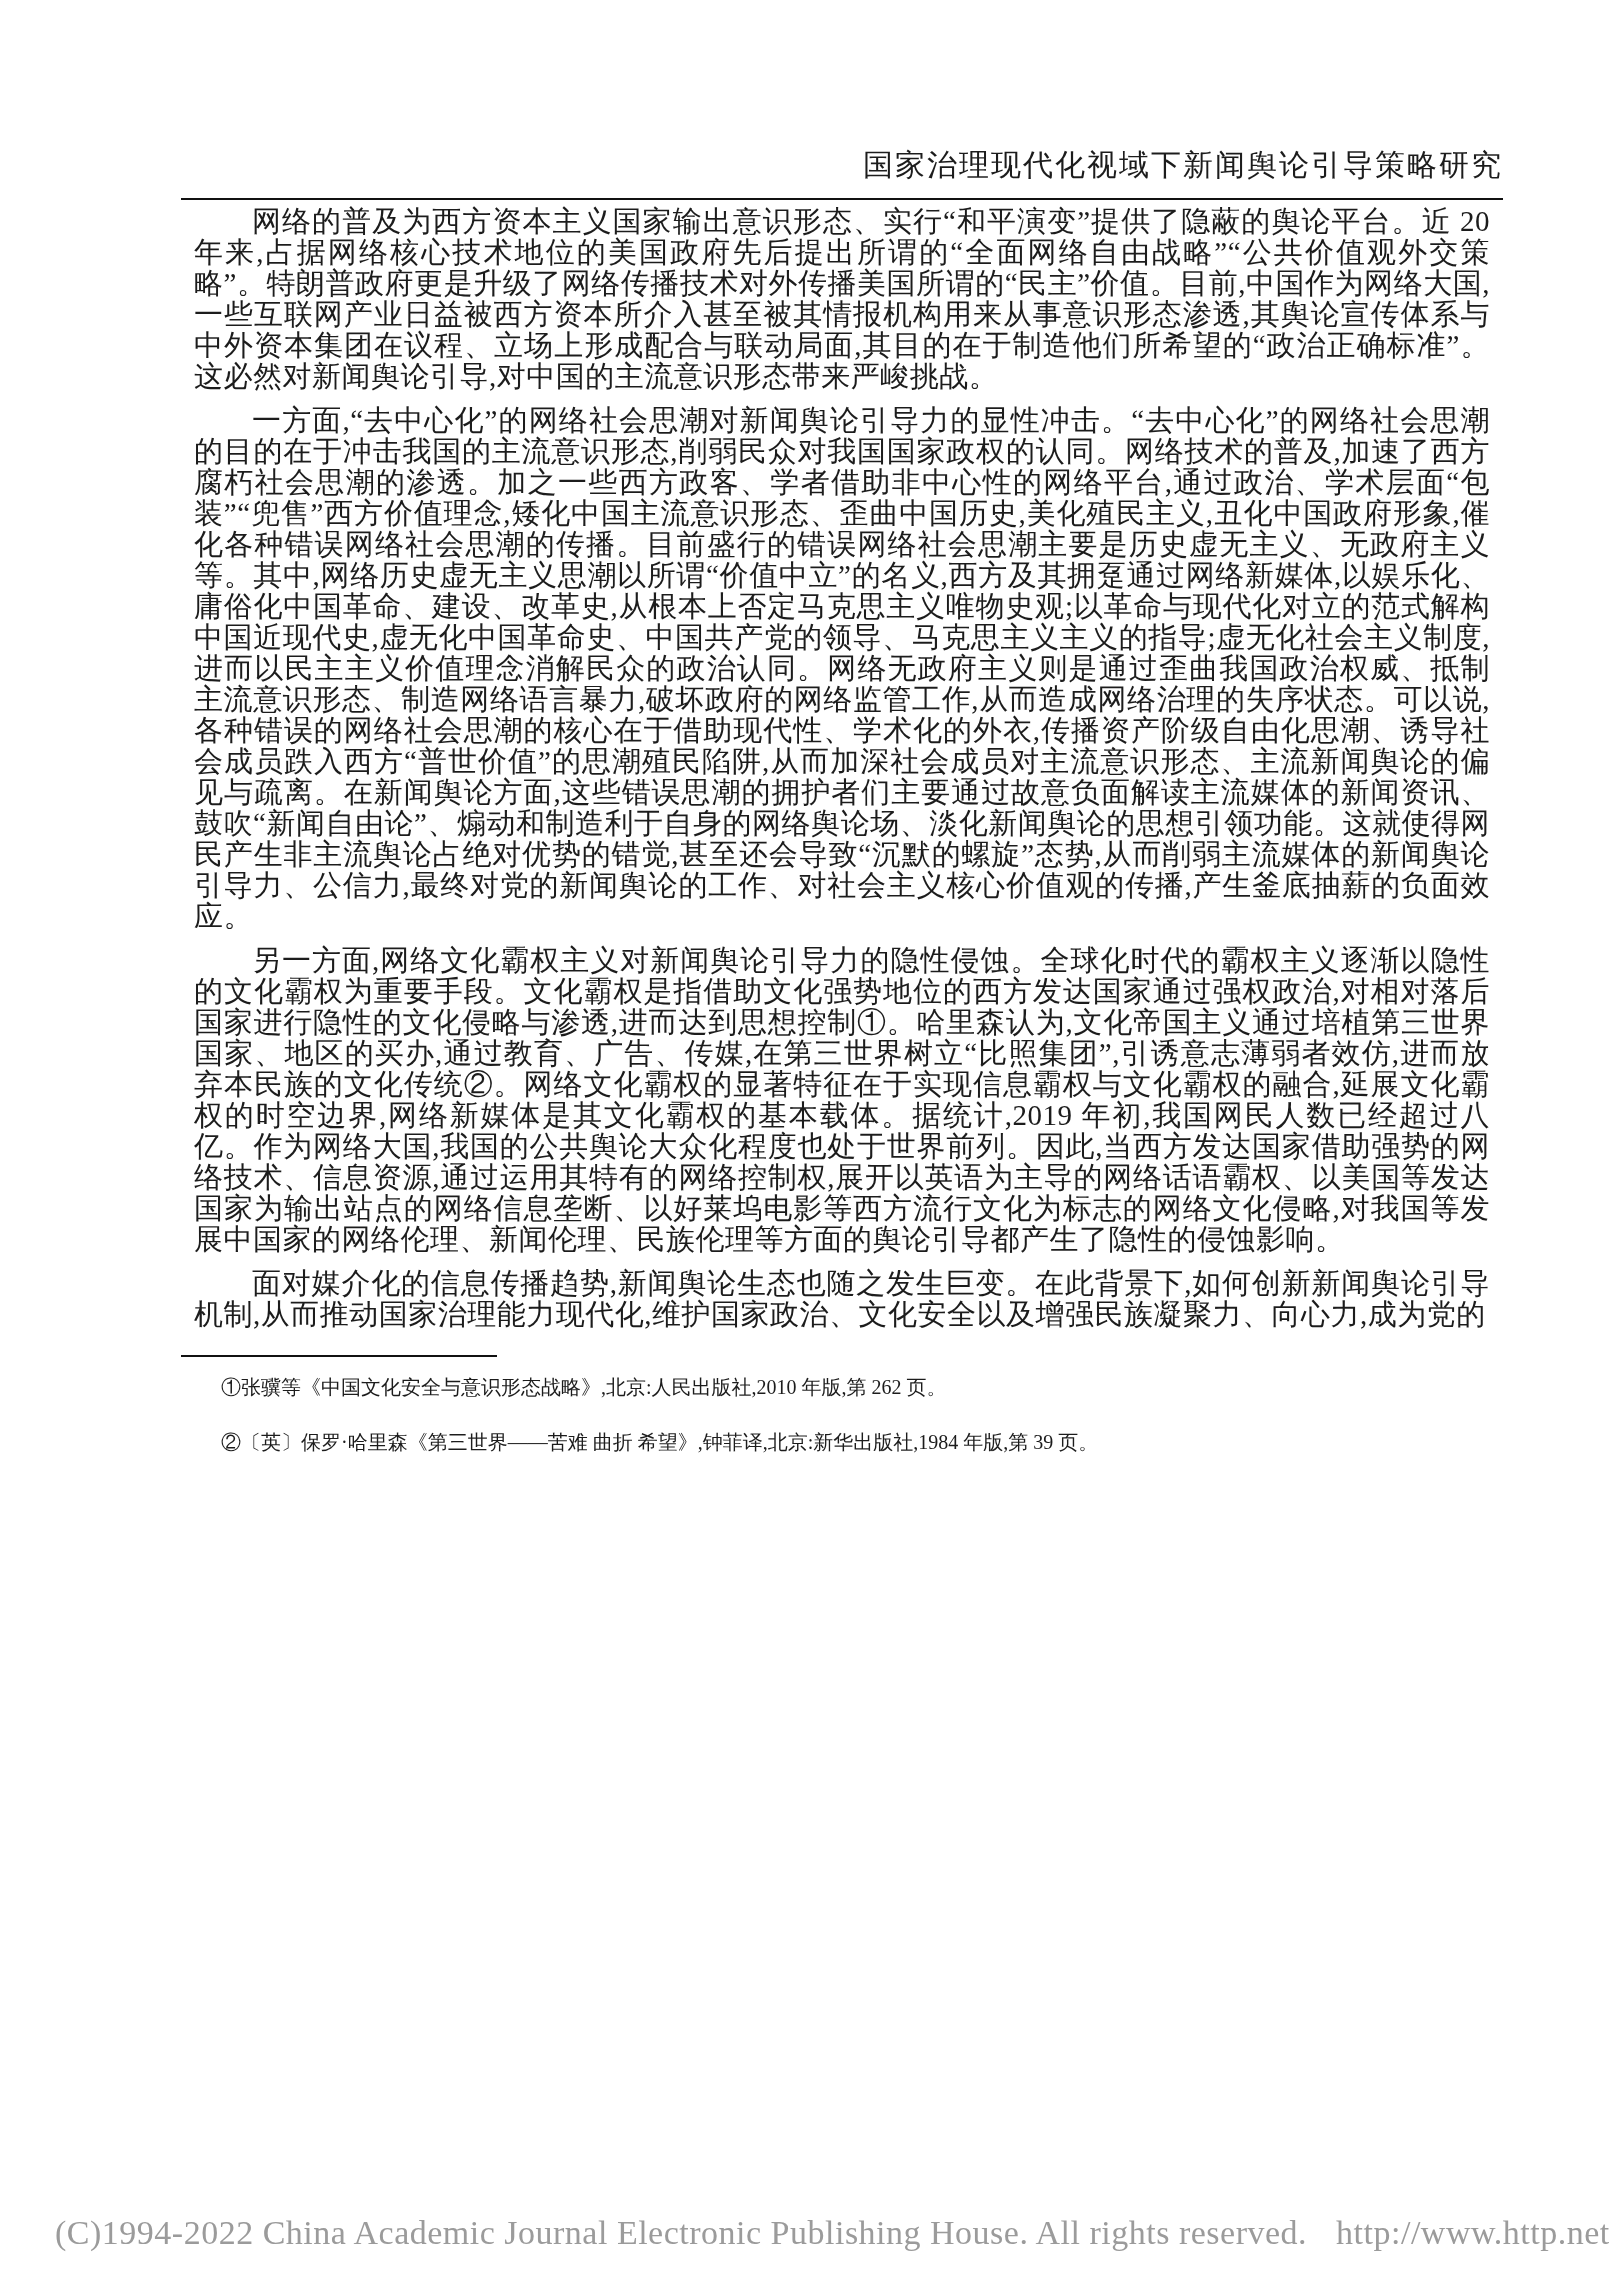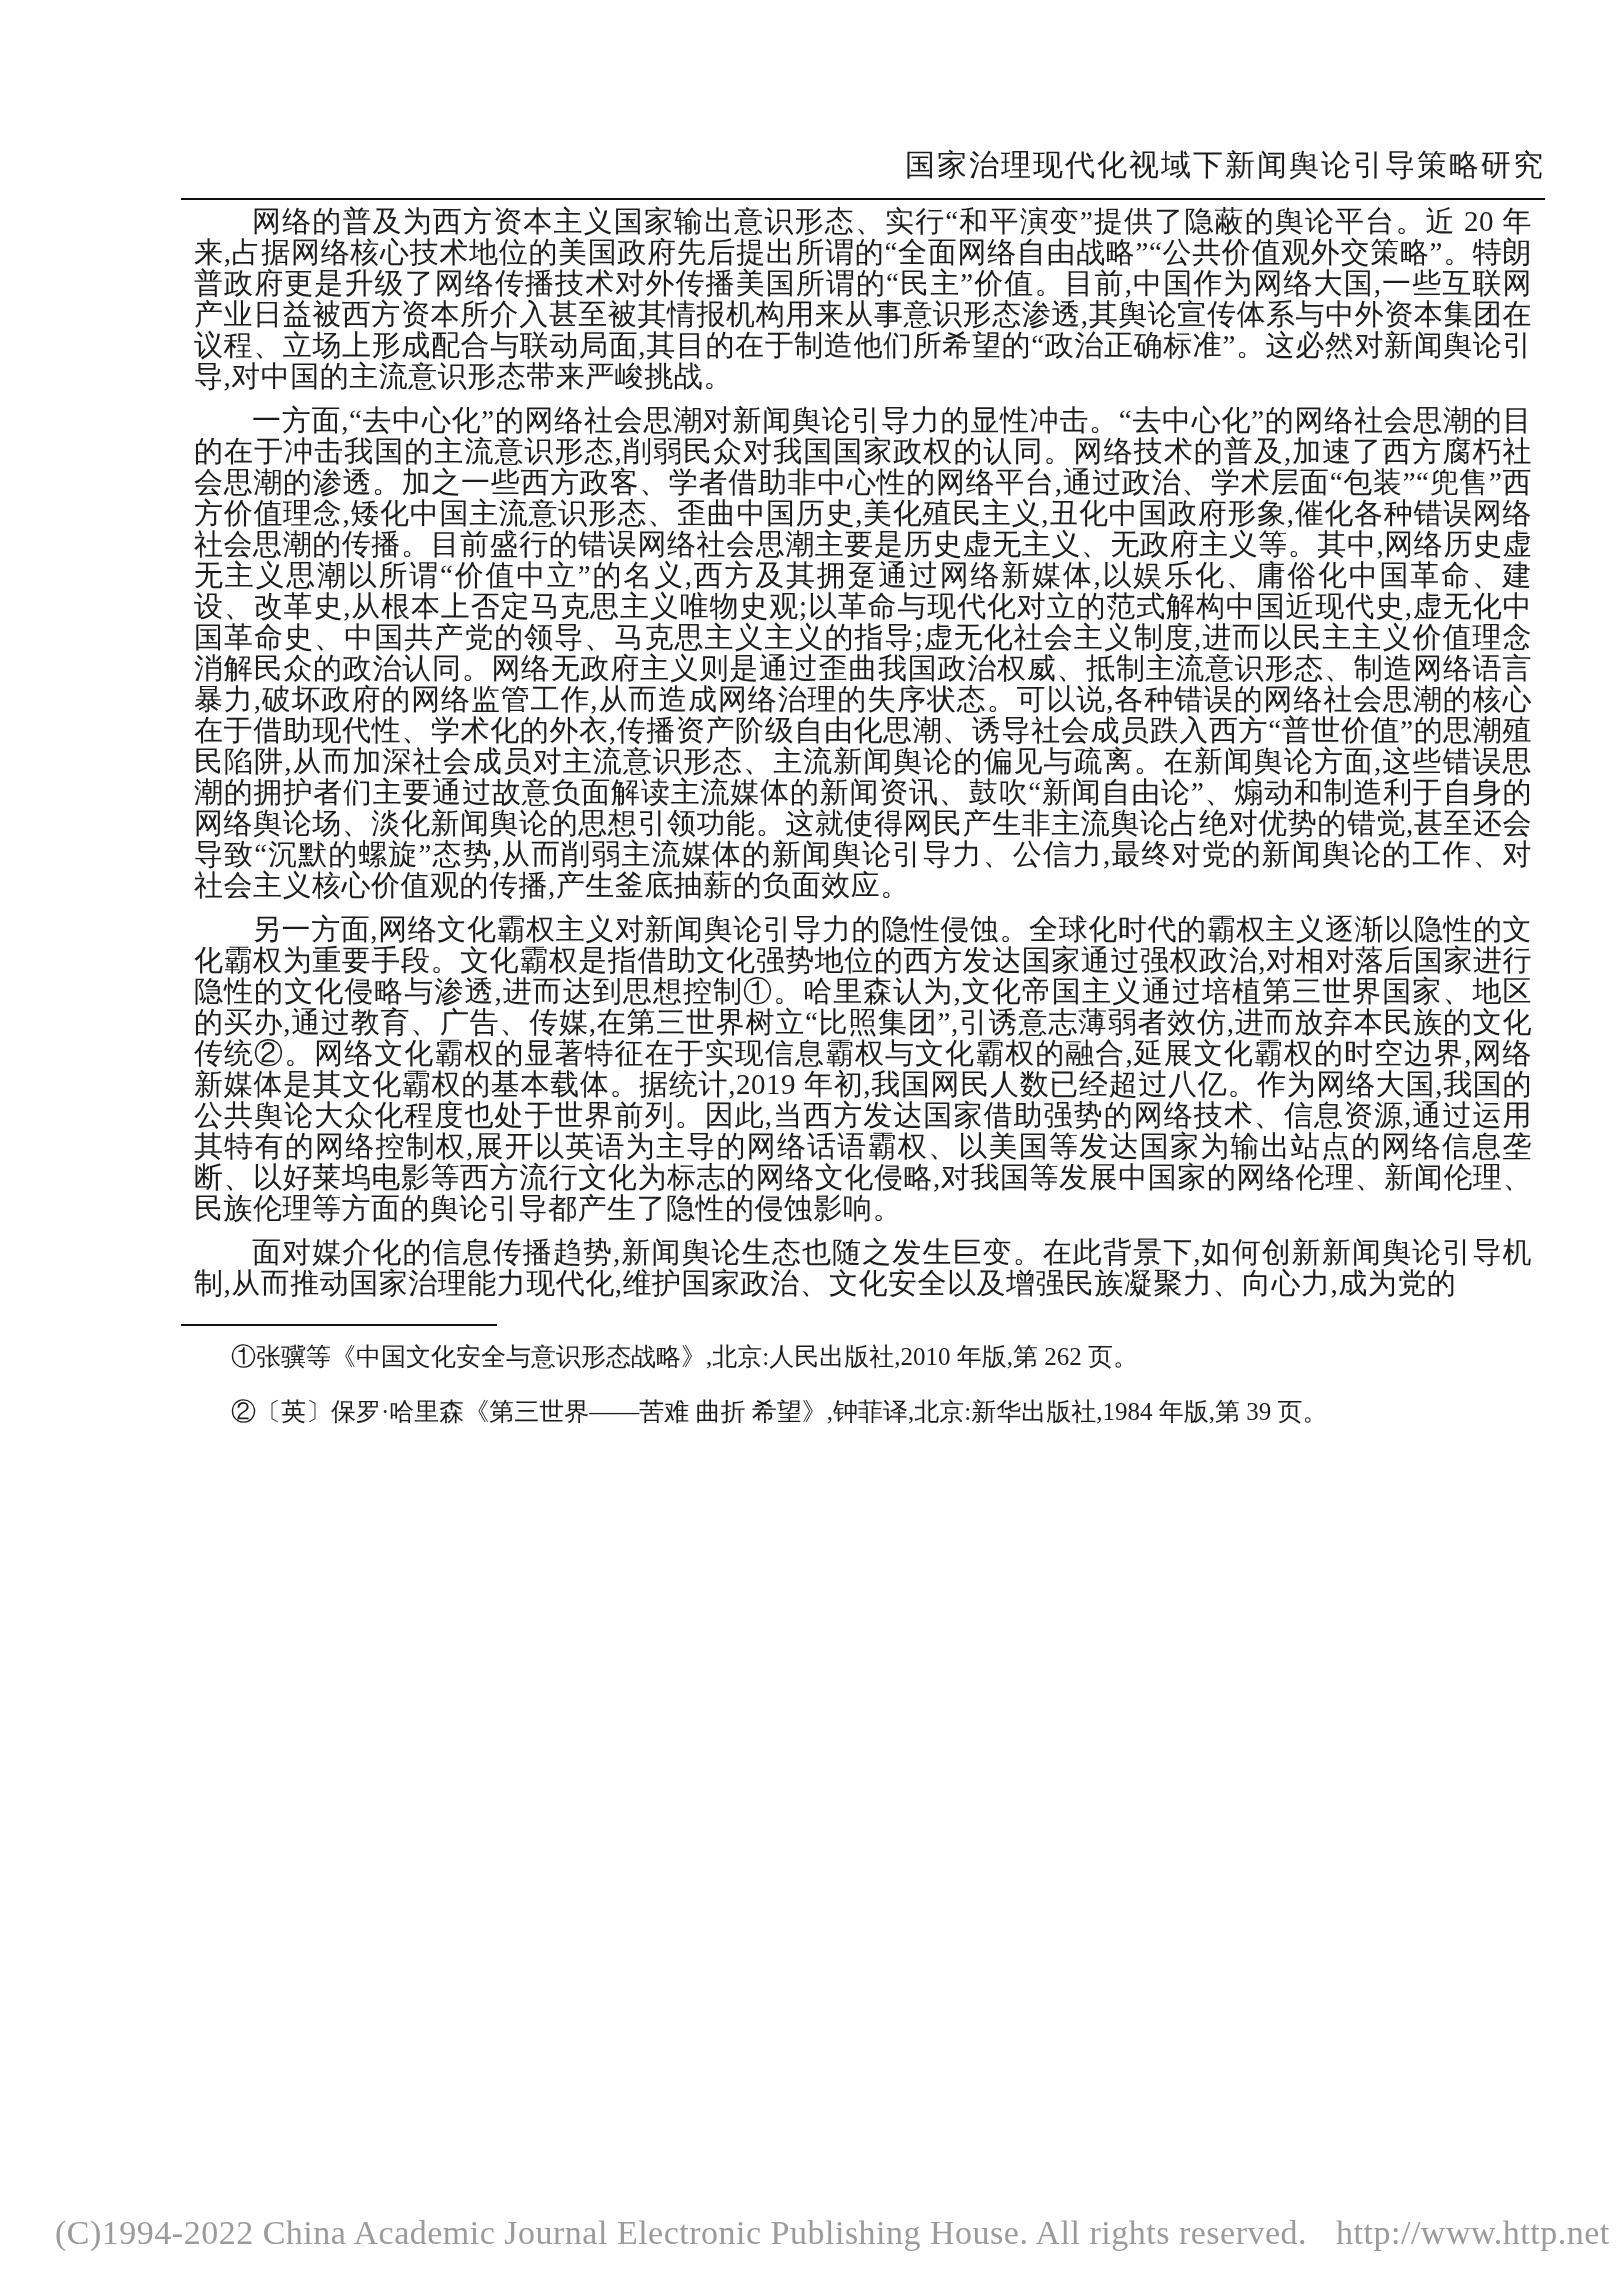--- a/index.html
+++ b/index.html
@@ -5,21 +5,21 @@
   html,body{margin:0;padding:0;background:#e8e8e8;}
   .page{
     position:relative;
     width:1621px;height:2293px;
     margin:0 auto;
     background:#ffffff;
     font-family:"Liberation Serif","DejaVu Serif",serif;
     color:#1c1c1c;
     overflow:hidden;
     box-sizing:border-box;
-    padding:145px 76px 0 181px;
+    padding:145px 118px 0 181px;
   }
   .running-title{
     text-align:right;
     font-size:30px;
     letter-spacing:2px;
     padding-bottom:11.8px;
     border-bottom:2.9px solid #111;
   }
   .subsection-heading{
     margin-top:39px;
@@ -48,21 +48,21 @@
     margin-top:25.5px;
   }
   .footnote-rule{
     width:316px;
     border-top:2px solid #111;
     height:0;
   }
   .footnote{
     margin:0;
     padding-top:5.9px;
-    font-size:25px;
+    font-size:20px;
     line-height:49px;
     text-indent:2em;
     text-align:justify;
   }
   .footer{
     position:absolute;
     left:55px;
     bottom:41px;
     display:flex;
     gap:29px;

